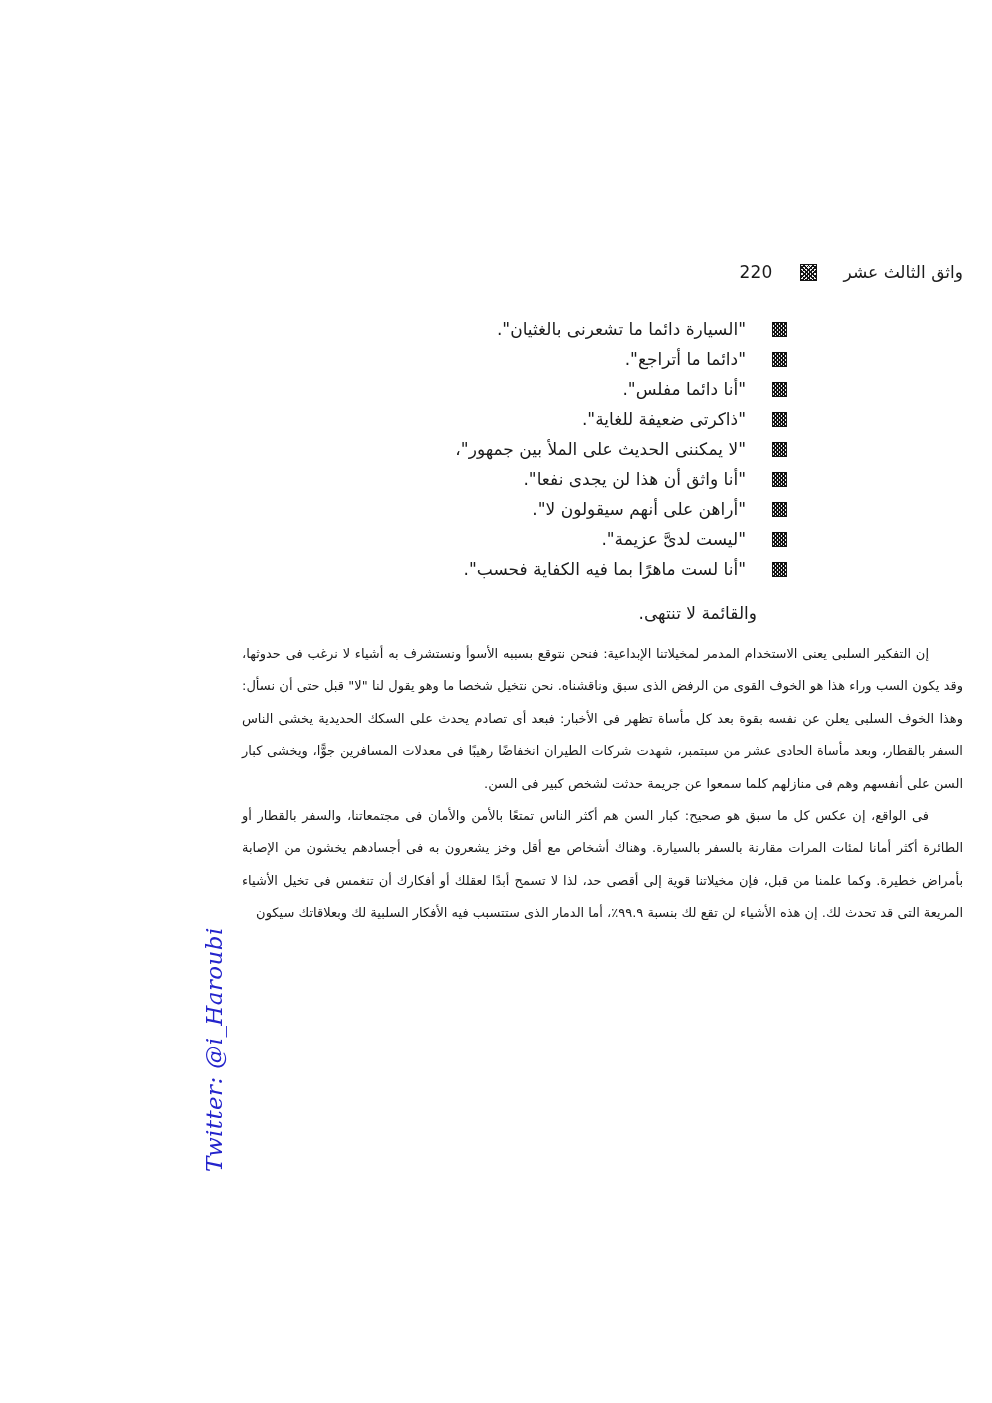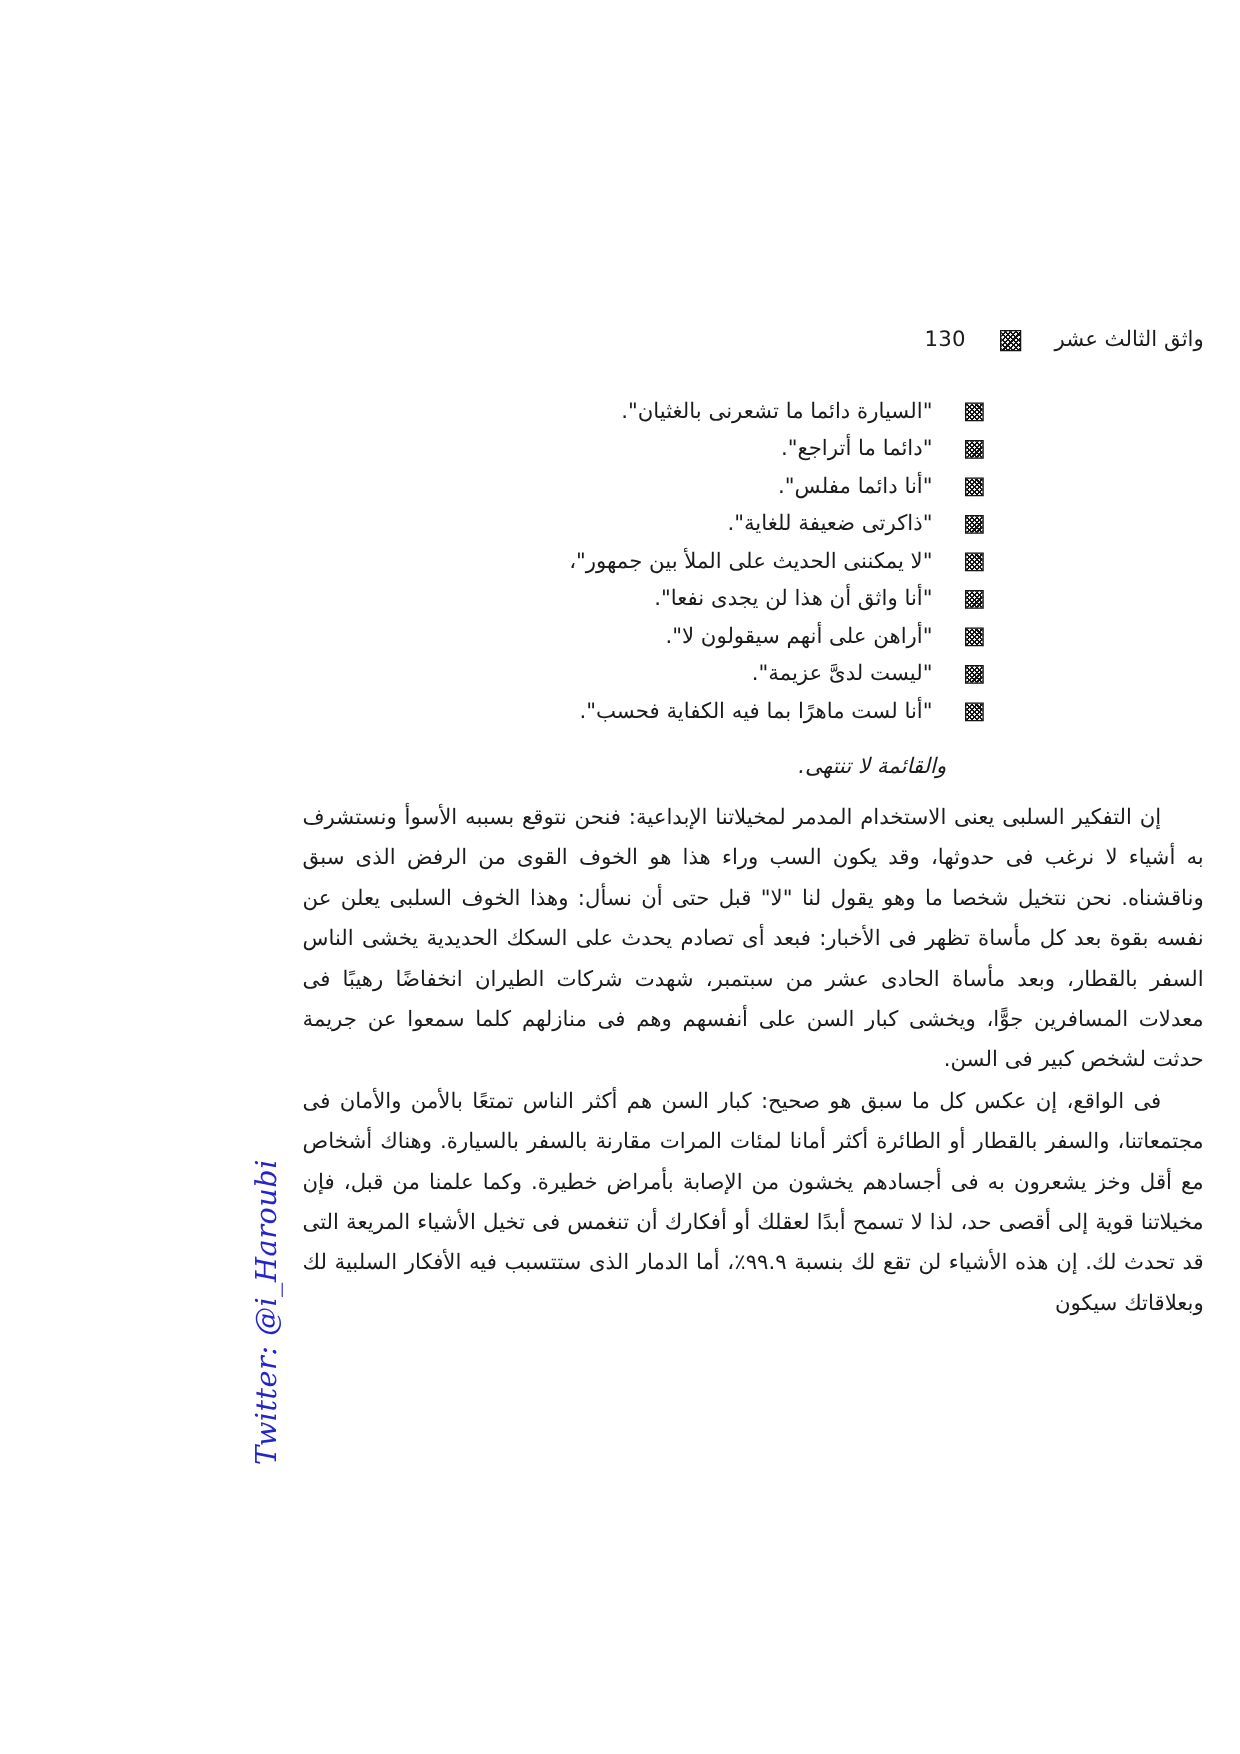--- a/index.html
+++ b/index.html
@@ -68,30 +68,29 @@
       repeating-linear-gradient(-45deg, #141414 0 1.2px, transparent 1.2px 2.8px);
     background-color: #f4f4f4;
   }
   .list-footer {
     position: absolute;
     top: 603px;
     right: 235px;
     direction: rtl;
     font-size: 17px;
     white-space: nowrap;
-    font-style: italic;
   }
   
   .body-text {
     position: absolute;
     top: 638px;
     left: 242px;
     width: 721px;
     direction: rtl;
-    font-size: 17px;
+    font-size: 13px;
     line-height: 32.4px;
     text-align: justify;
   }
   .body-text p {
     margin: 0;
     text-indent: 34px;
   }
   
   .watermark {
     position: absolute;
@@ -108,21 +107,21 @@
   }
 </style>
 </head>
 <body>
 
 <div class="page">
 
   <header class="page-header">
     <span>واثق الثالث عشر</span>
     <span class="ornament"></span>
-    <span>130</span>
+    <span>220</span>
   </header>
 
   <ul class="quote-list">
     <li class="quote-item">
       <span class="bullet"></span>
       <span>"السيارة دائما ما تشعرنى بالغثيان".</span>
     </li>
     <li class="quote-item">
       <span class="bullet"></span>
       <span>"دائما ما أتراجع".</span>

